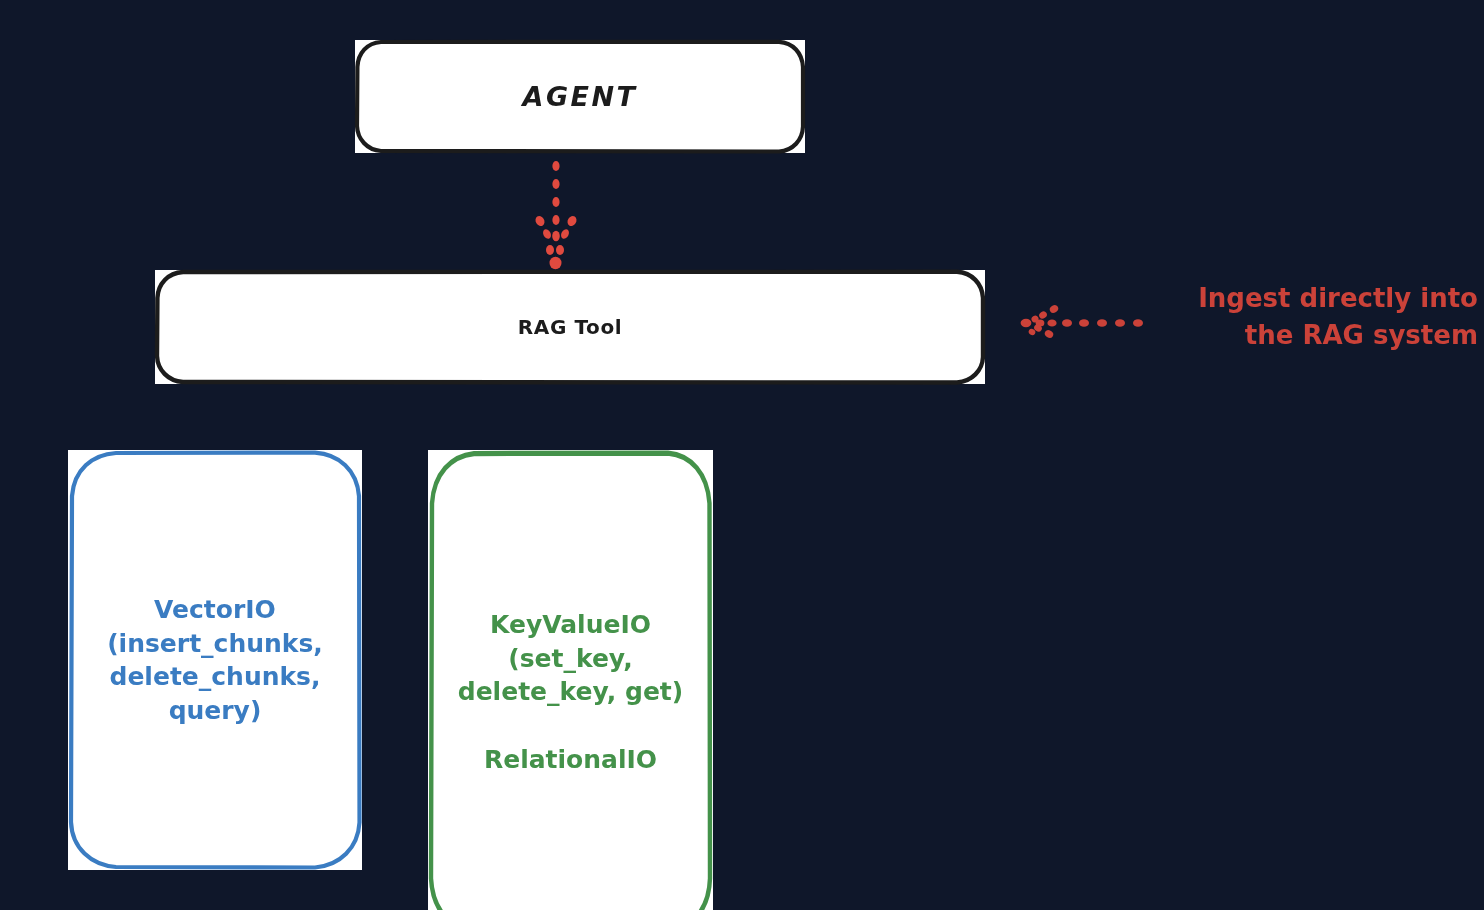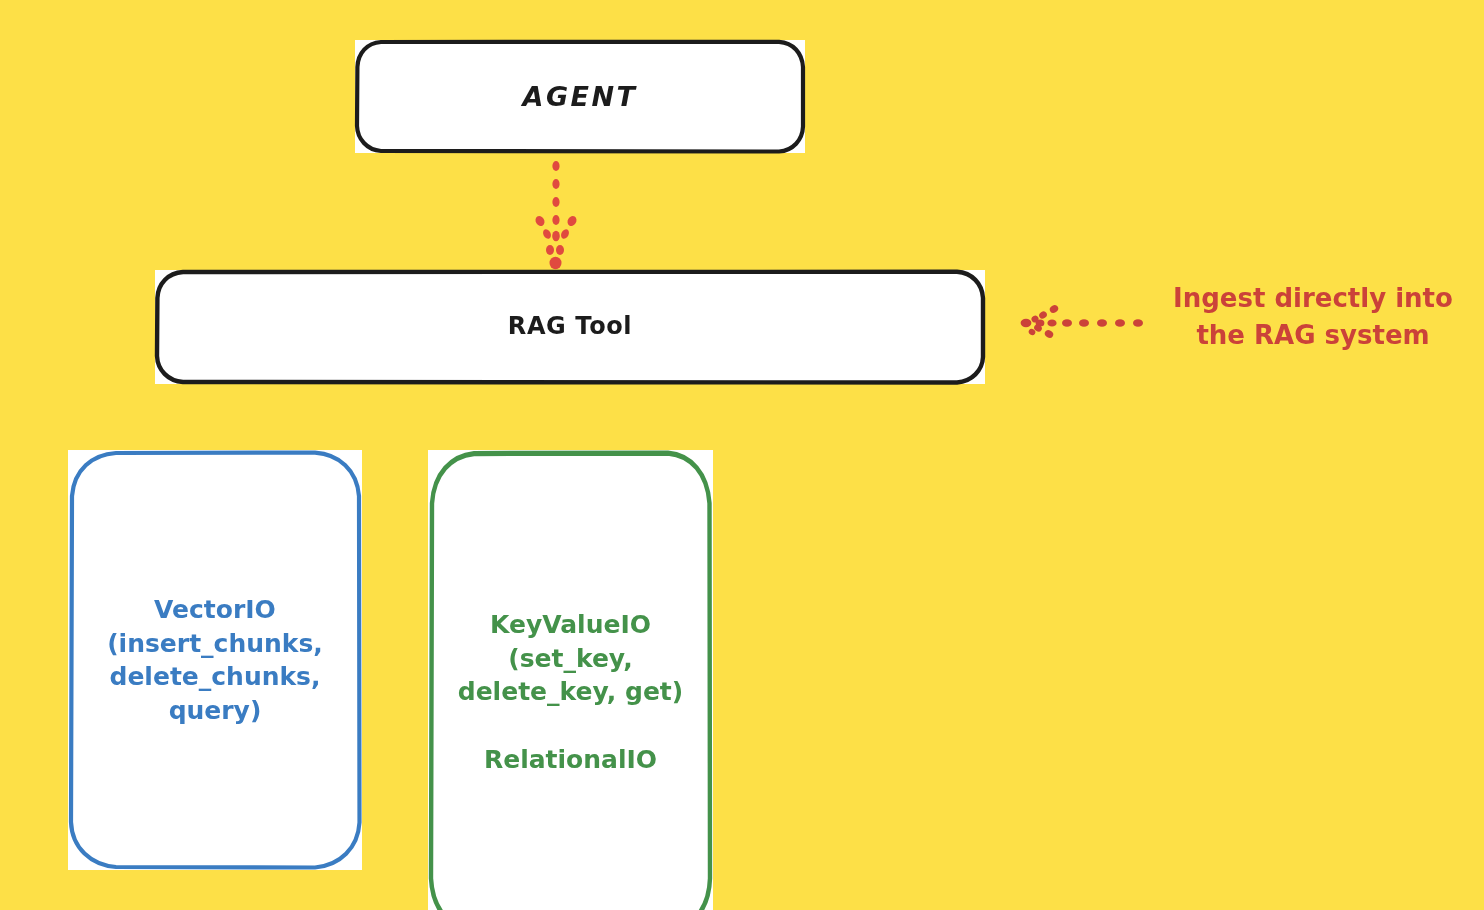--- a/index.html
+++ b/index.html
@@ -7,21 +7,21 @@
     padding: 0;
     background: #ffffff;
   }
   body {
     font-family: "DejaVu Sans", sans-serif;
   }
   #canvas {
     position: relative;
     width: 1484px;
     height: 910px;
-    background: #fde047;
+    background: #0f172a;
     overflow: hidden;
   }
 
   
   .node {
     position: absolute;
     box-sizing: border-box;
     background: #ffffff;
     display: flex;
     align-items: center;
@@ -64,21 +64,21 @@
   }
 
   #rag-tool-box {
     left: 155px;
     top: 270px;
     width: 830px;
     height: 114px;
   }
   #rag-tool-box .node-label {
     font-family: "DejaVu Sans", sans-serif;
-    font-size: 24px;
+    font-size: 20px;
     font-weight: 600;
     letter-spacing: 0.6px;
     color: #1c1c1c;
   }
 
   
   .store-box .node-label {
     font-family: "DejaVu Sans", sans-serif;
     font-size: 25px;
     font-weight: 600;
@@ -139,21 +139,21 @@
     position: absolute;
     left: 1148px;
     top: 280px;
     width: 330px;
     z-index: 3;
     font-family: "DejaVu Sans", sans-serif;
     font-size: 26px;
     font-weight: 600;
     line-height: 1.42;
     color: #cb4239;
-    text-align: center;
+    text-align: right;
     white-space: pre-line;
   }
 </style>
 </head>
 <body>
 
 <div id="canvas">
 
   <div class="node" id="agent-box">
     <div class="sketch-frame">

